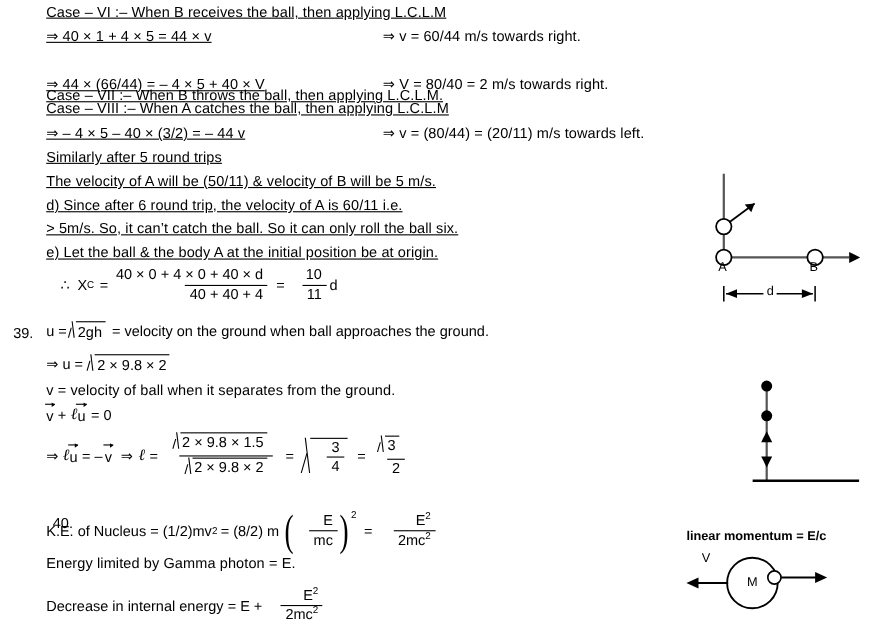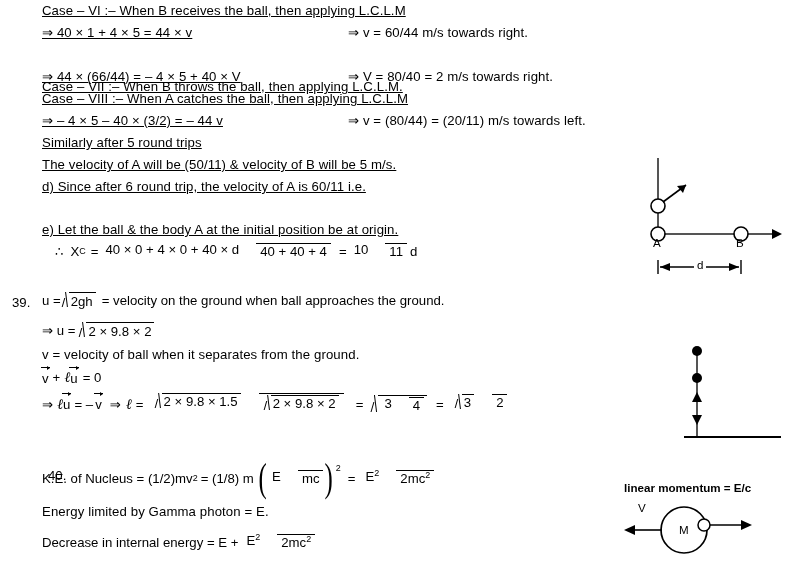--- a/index.html
+++ b/index.html
@@ -40,22 +40,22 @@
   
   .mathrow {
     position: absolute;
     display: flex;
     align-items: center;
     font-size: 13.2px;
     white-space: nowrap;
   }
   .frac {
     display: inline-flex;
-    flex-direction: row;
-    align-items: flex-start;
+    flex-direction: column;
+    align-items: flex-end;
     vertical-align: middle;
     margin: 0 3px;
   }
   .frac > .num-part {
     padding: 0 4px 1px 4px;
     line-height: 1.1;
   }
   .frac > .den-part {
     padding: 1px 4px 0 4px;
     border-top: 1.3px solid #000;
@@ -169,20 +169,21 @@
   <div class="line col-right" style="top:70px;">⇒ V = 80/40 = 2 m/s towards right.</div>
 
   <div class="line col-left" style="top:92px;">Case – VIII :– When A catches the ball, then applying L.C.L.M</div>
 
   <div class="line col-left" style="top:114px;">⇒ – 4 × 5 – 40 × (3/2) = – 44 v</div>
   <div class="line col-right" style="top:114px;">⇒ v = (80/44) = (20/11) m/s towards left.</div>
 
   <div class="line col-left" style="top:136px;">Similarly after 5 round trips</div>
   <div class="line col-left" style="top:158px;">The velocity of A will be (50/11) &amp; velocity of B will be 5 m/s.</div>
   <div class="line col-left" style="top:180px;">d) Since after 6 round trip, the velocity of A is 60/11 i.e.</div>
+  <div class="line col-left" style="top:201px;">&gt; 5m/s. So, it can’t catch the ball. So it can only roll the ball six.</div>
   <div class="line col-left" style="top:223px;">e) Let the ball &amp; the body A at the initial position be at origin.</div>
 
   <div class="mathrow" style="top:243px; left:55px;">
     <span>∴</span>
     <span style="margin-left:7px;">X</span>
       <span class="sub">C</span>
     <span style="margin-left:5px;">=</span>
     <span class="frac">
       <span class="num-part">40 × 0 + 4 × 0 + 40 × d</span>
       <span class="den-part">40 + 40 + 4</span>
@@ -272,21 +273,21 @@
       </span>
       <span class="den-part">2</span>
     </span>
   </div>
 
   <div class="num" style="top:468px;margin-left:36px;">40.</div>
 
   <div class="mathrow" style="top:466px; left:42px;">
     <span>K.E. of Nucleus = (1/2)mv</span>
       <span class="sup">2</span>
-    <span style="margin-left:3px;">= (1/8) m</span>
+    <span style="margin-left:3px;">= (8/2) m</span>
     <span class="bigparen" style="margin-left:2px;">(</span>
     <span class="frac" style="margin:0 -1px;">
       <span class="num-part">E</span>
       <span class="den-part">mc</span>
     </span>
     <span class="bigparen">)</span>
     <span class="sup" style="align-self:flex-start; margin-top:2px;">2</span>
     <span style="margin-left:7px;">=</span>
     <span class="frac" style="margin-left:6px;">
       <span class="num-part"><span>E</span><span class="sup">2</span></span>

